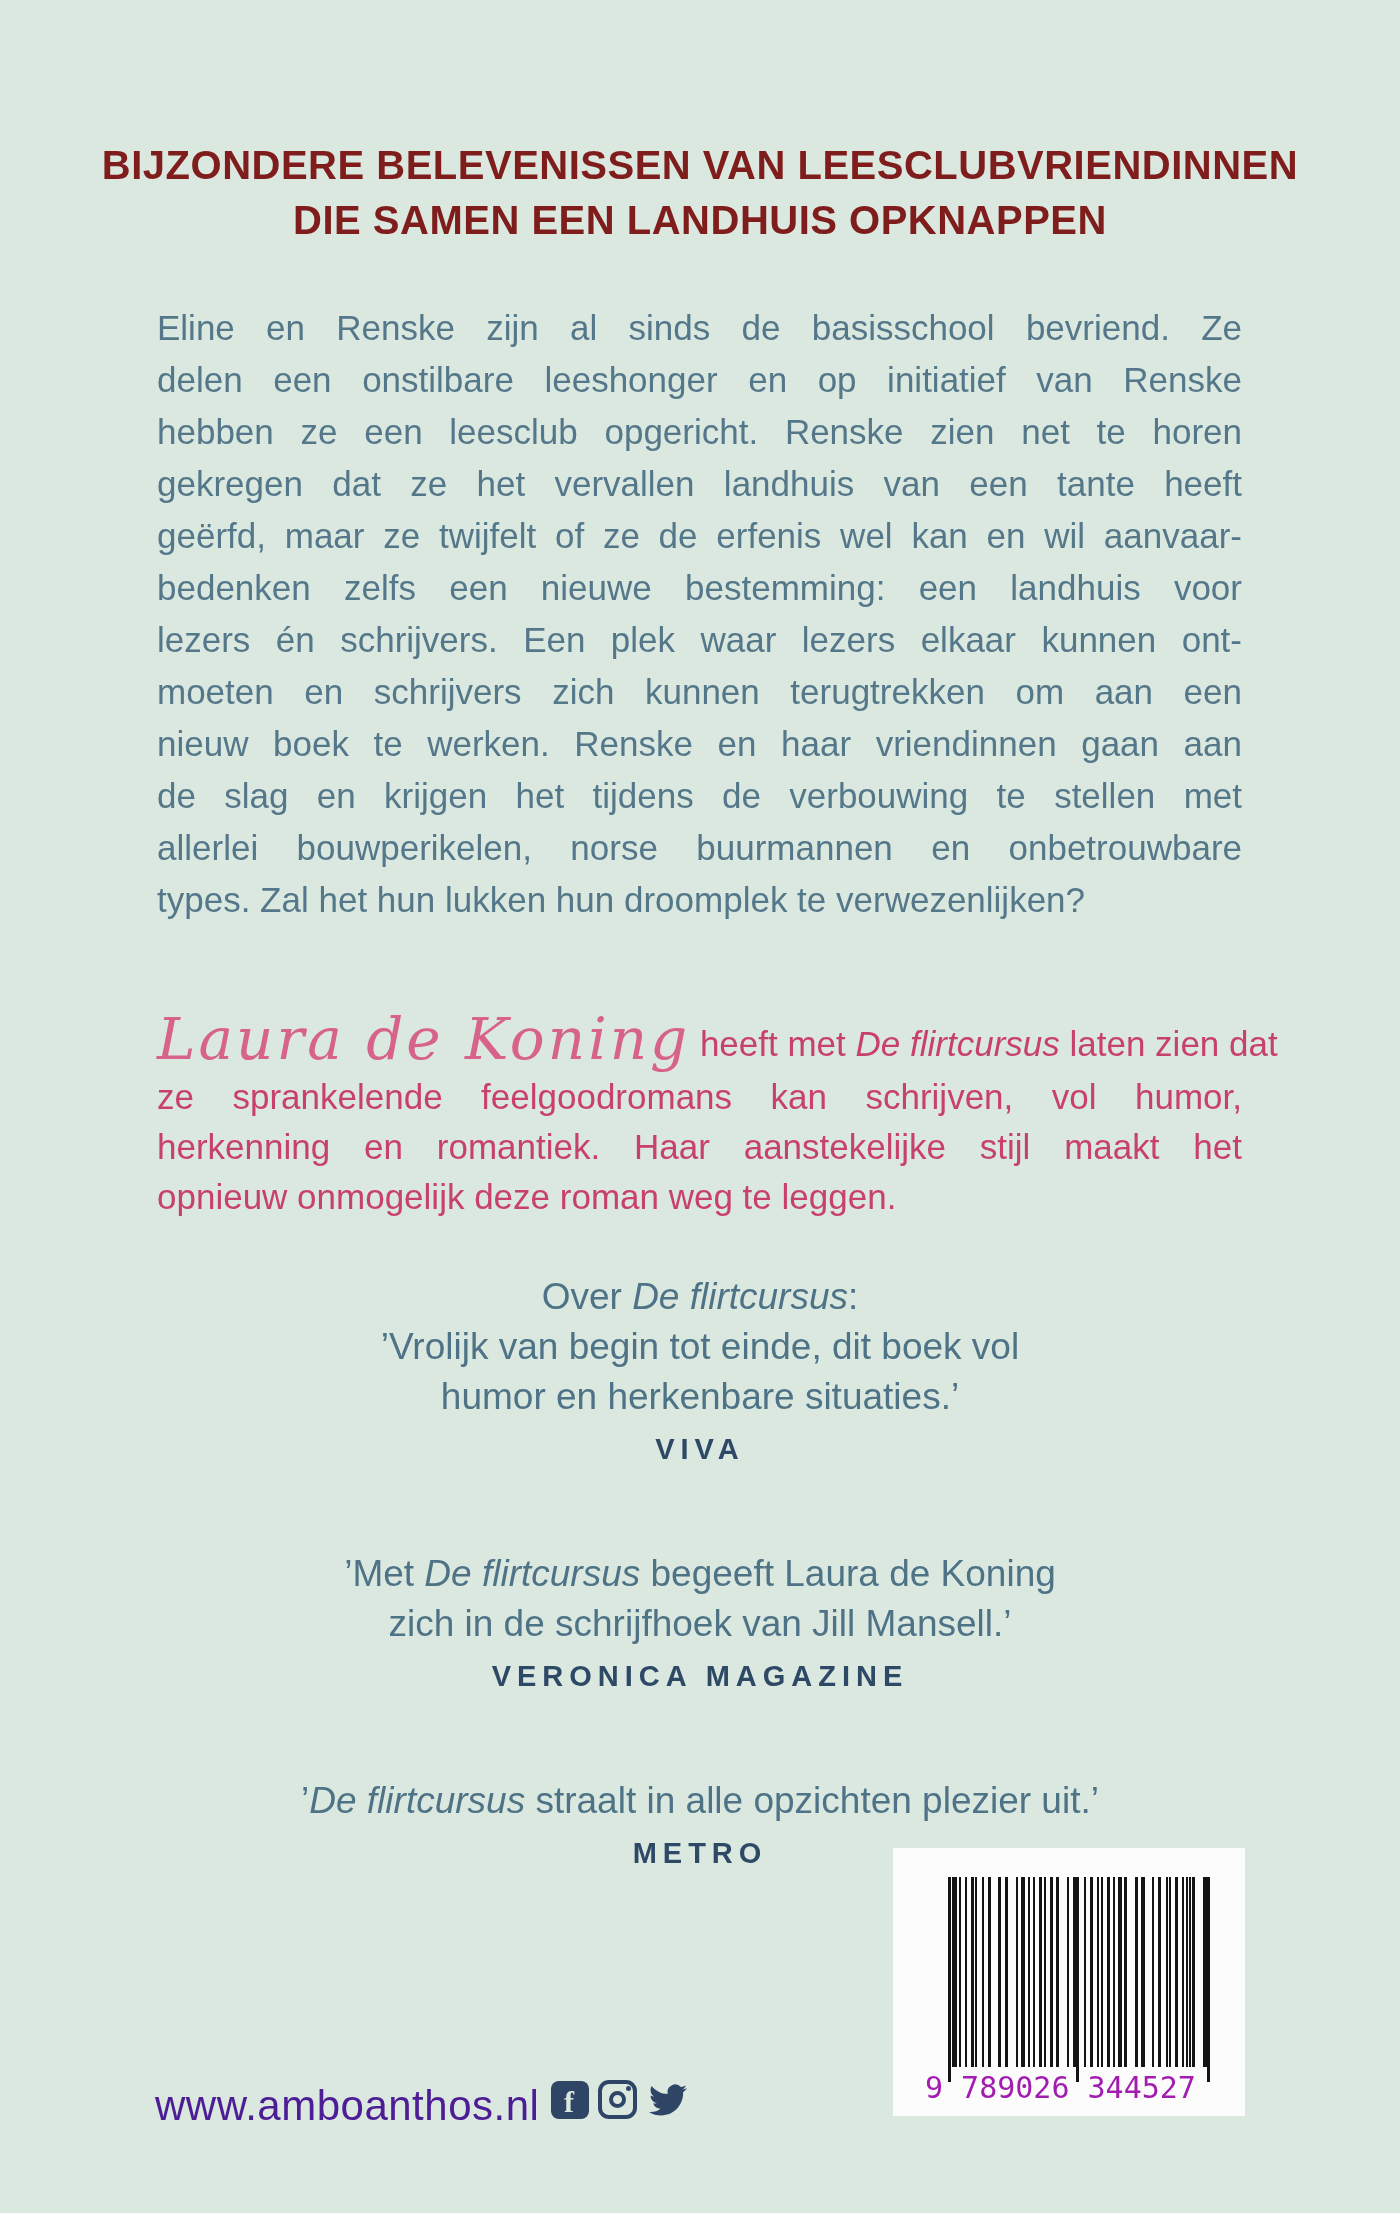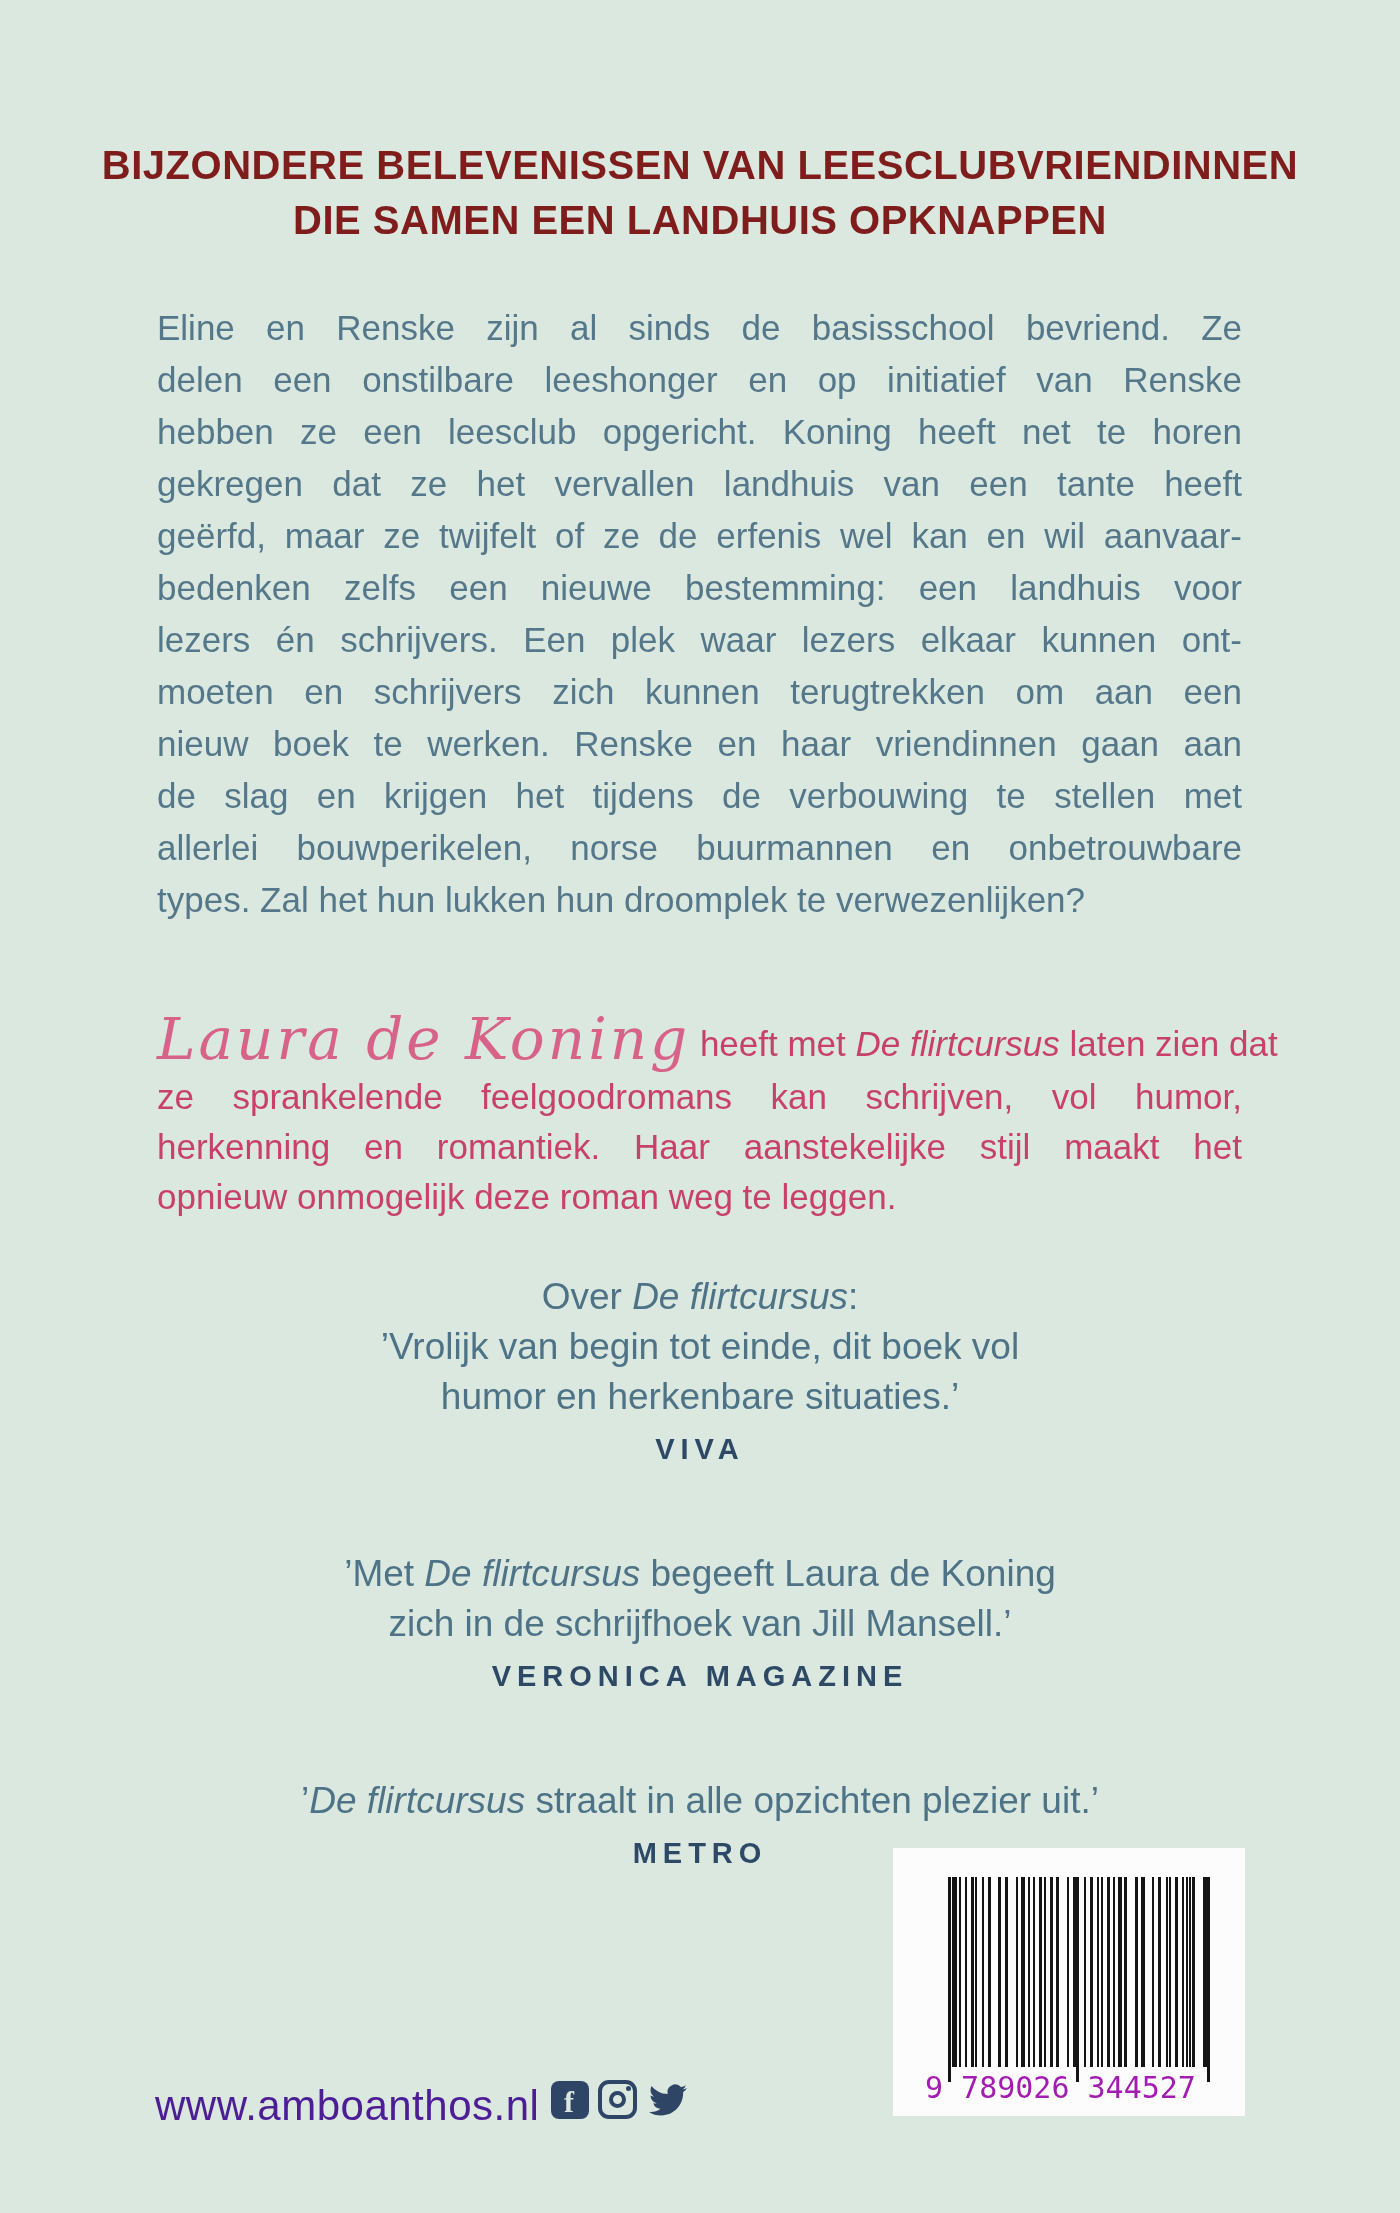--- a/index.html
+++ b/index.html
@@ -97,21 +97,21 @@
 <body>
 
 <div class="cover-header">
   <div>BIJZONDERE BELEVENISSEN VAN LEESCLUBVRIENDINNEN</div>
   <div>DIE SAMEN EEN LANDHUIS OPKNAPPEN</div>
 </div>
 
 <div class="synopsis">
   <div class="jline">Eline en Renske zijn al sinds de basisschool bevriend. Ze</div>
   <div class="jline">delen een onstilbare leeshonger en op initiatief van Renske</div>
-  <div class="jline">hebben ze een leesclub opgericht. Koning heeft net te horen</div>
+  <div class="jline">hebben ze een leesclub opgericht. Renske zien net te horen</div>
   <div class="jline">gekregen dat ze het vervallen landhuis van een tante heeft</div>
   <div class="jline">geërfd, maar ze twijfelt of ze de erfenis wel kan en wil aanvaar-</div>
   <div class="jline">bedenken zelfs een nieuwe bestemming: een landhuis voor</div>
   <div class="jline">lezers én schrijvers. Een plek waar lezers elkaar kunnen ont-</div>
   <div class="jline">moeten en schrijvers zich kunnen terugtrekken om aan een</div>
   <div class="jline">nieuw boek te werken. Renske en haar vriendinnen gaan aan</div>
   <div class="jline">de slag en krijgen het tijdens de verbouwing te stellen met</div>
   <div class="jline">allerlei bouwperikelen, norse buurmannen en onbetrouwbare</div>
   <div class="jline last">types. Zal het hun lukken hun droomplek te verwezenlijken?</div>
 </div>

